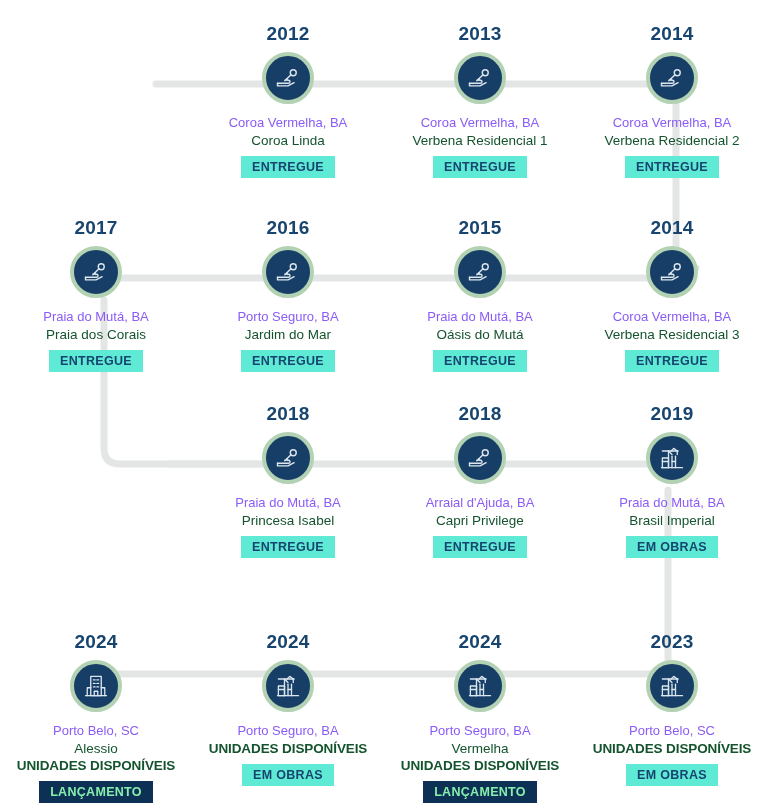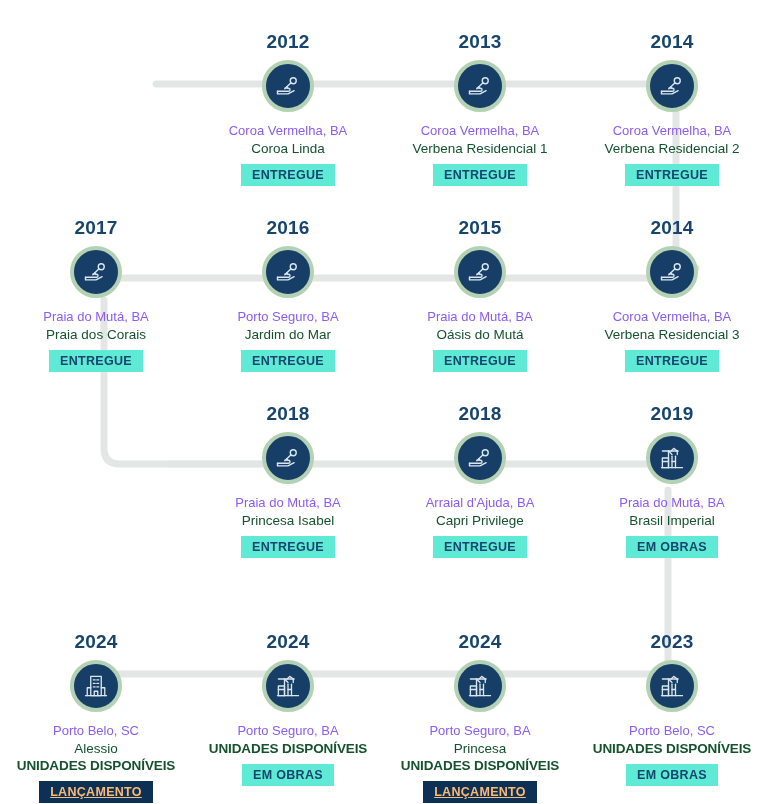--- a/index.html
+++ b/index.html
@@ -30,21 +30,21 @@
   }
 
   
   .row {
     position: absolute;
     left: 0;
     width: 768px;
     z-index: 2;
   }
 
-  .row-1 { top: 32px; }
+  .row-1 { top: 24px; }
   .row-2 { top: 218px; }
   .row-3 { top: 404px; }
   .row-4 { top: 632px; }
 
   .cells {
     display: flex;
     width: 768px;
   }
 
   .cell {
@@ -123,22 +123,21 @@
   }
 
   .badge.entregue,
   .badge.obras {
     background: #5eead4;
     color: #17456f;
   }
 
   .badge.lancamento {
     background: #0d3055;
-    color: #fdba74;
-    text-decoration: underline;
+    color: #86efac;
   }
 </style>
 </head>
 <body>
 
 <div id="timeline-root">
 
   <svg id="connector-layer" viewBox="0 0 768 804" width="768" height="804" fill="none">
     <g stroke="#e4e6e6" stroke-width="7" stroke-linecap="round" fill="none">
 
@@ -425,21 +424,21 @@
             <path d="M4 27 h24"></path>
             <rect x="5" y="16" width="7" height="11"></rect>
             <path d="M5 20 h7"></path>
             <path d="M16 14 v13"></path>
             <path d="M20 14 v13"></path>
             <path d="M16 20 h4"></path>
           </svg>
         </div>
         <div class="info">
           <div class="city">Porto Seguro, BA</div>
-          <div class="name">Princesa</div>
+          <div class="name">Vermelha</div>
           <div class="avail">UNIDADES DISPONÍVEIS</div>
         </div>
         <div class="badge lancamento">LANÇAMENTO</div>
       </div>
 
       <div class="cell">
         <div class="year">2023</div>
         <div class="node">
           <svg width="28" height="28" viewBox="0 0 32 32" stroke="#dbe7ef" stroke-width="1.5" fill="none" stroke-linecap="round" stroke-linejoin="round">
             <path d="M5 8 h18"></path>

